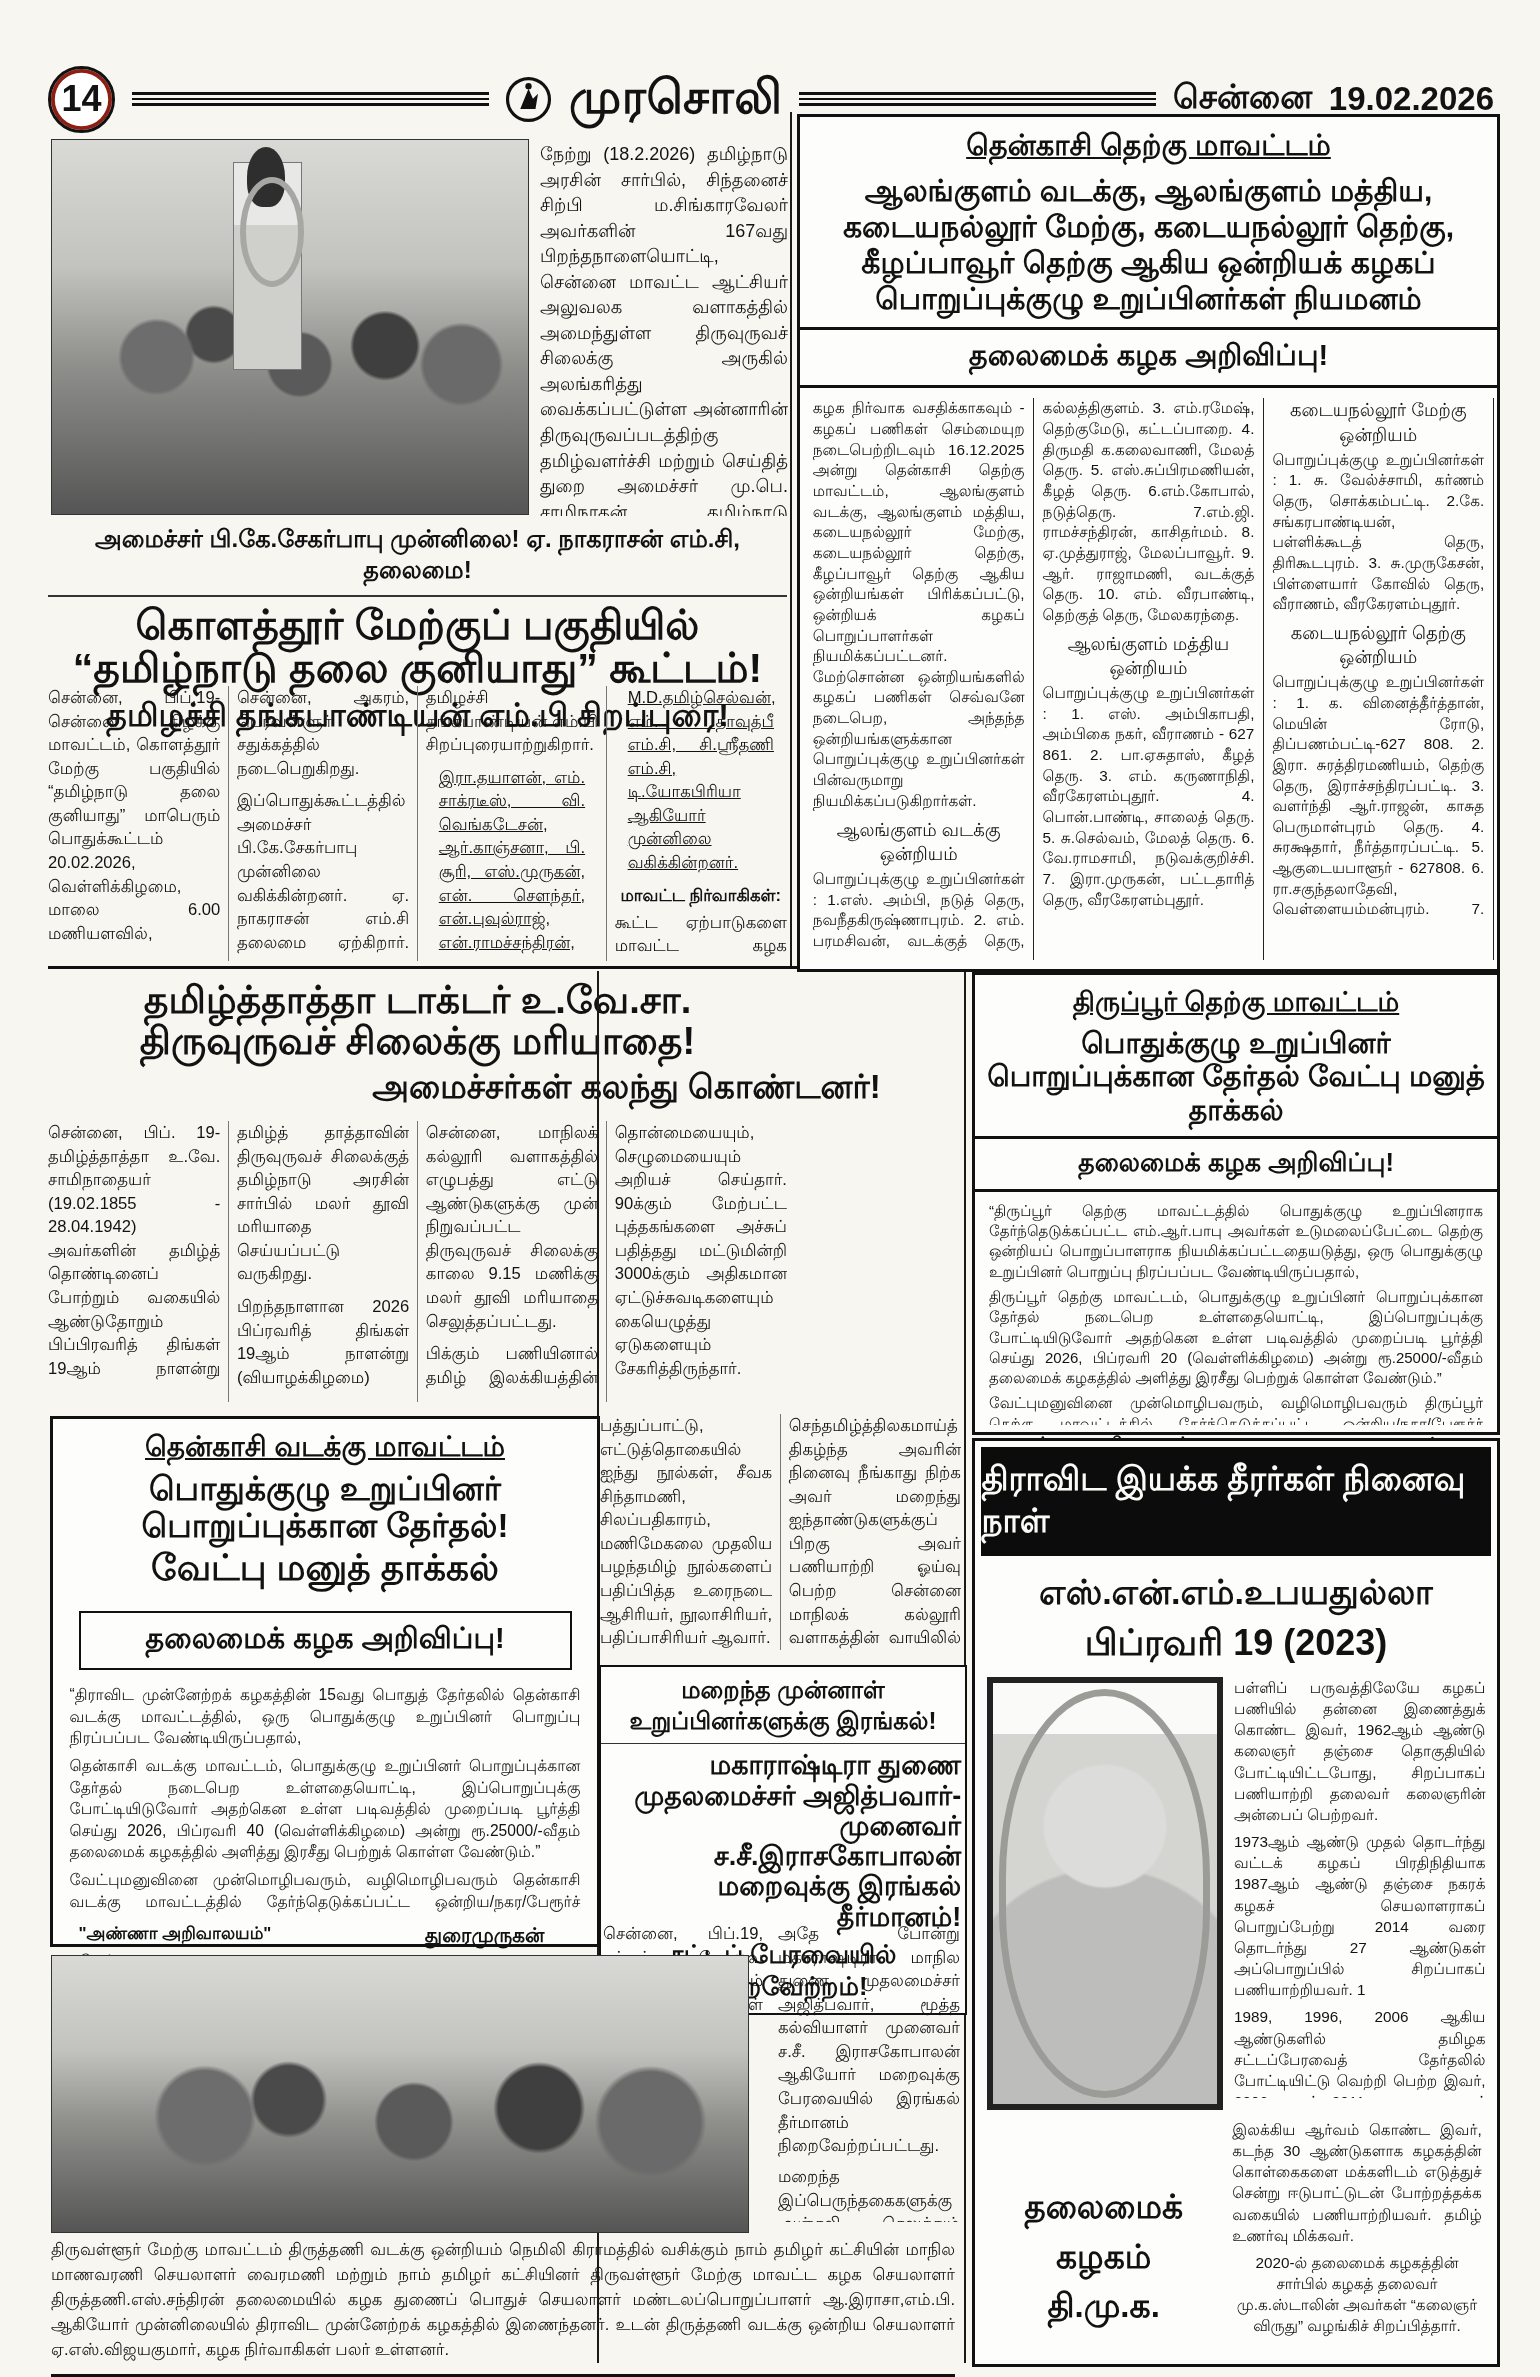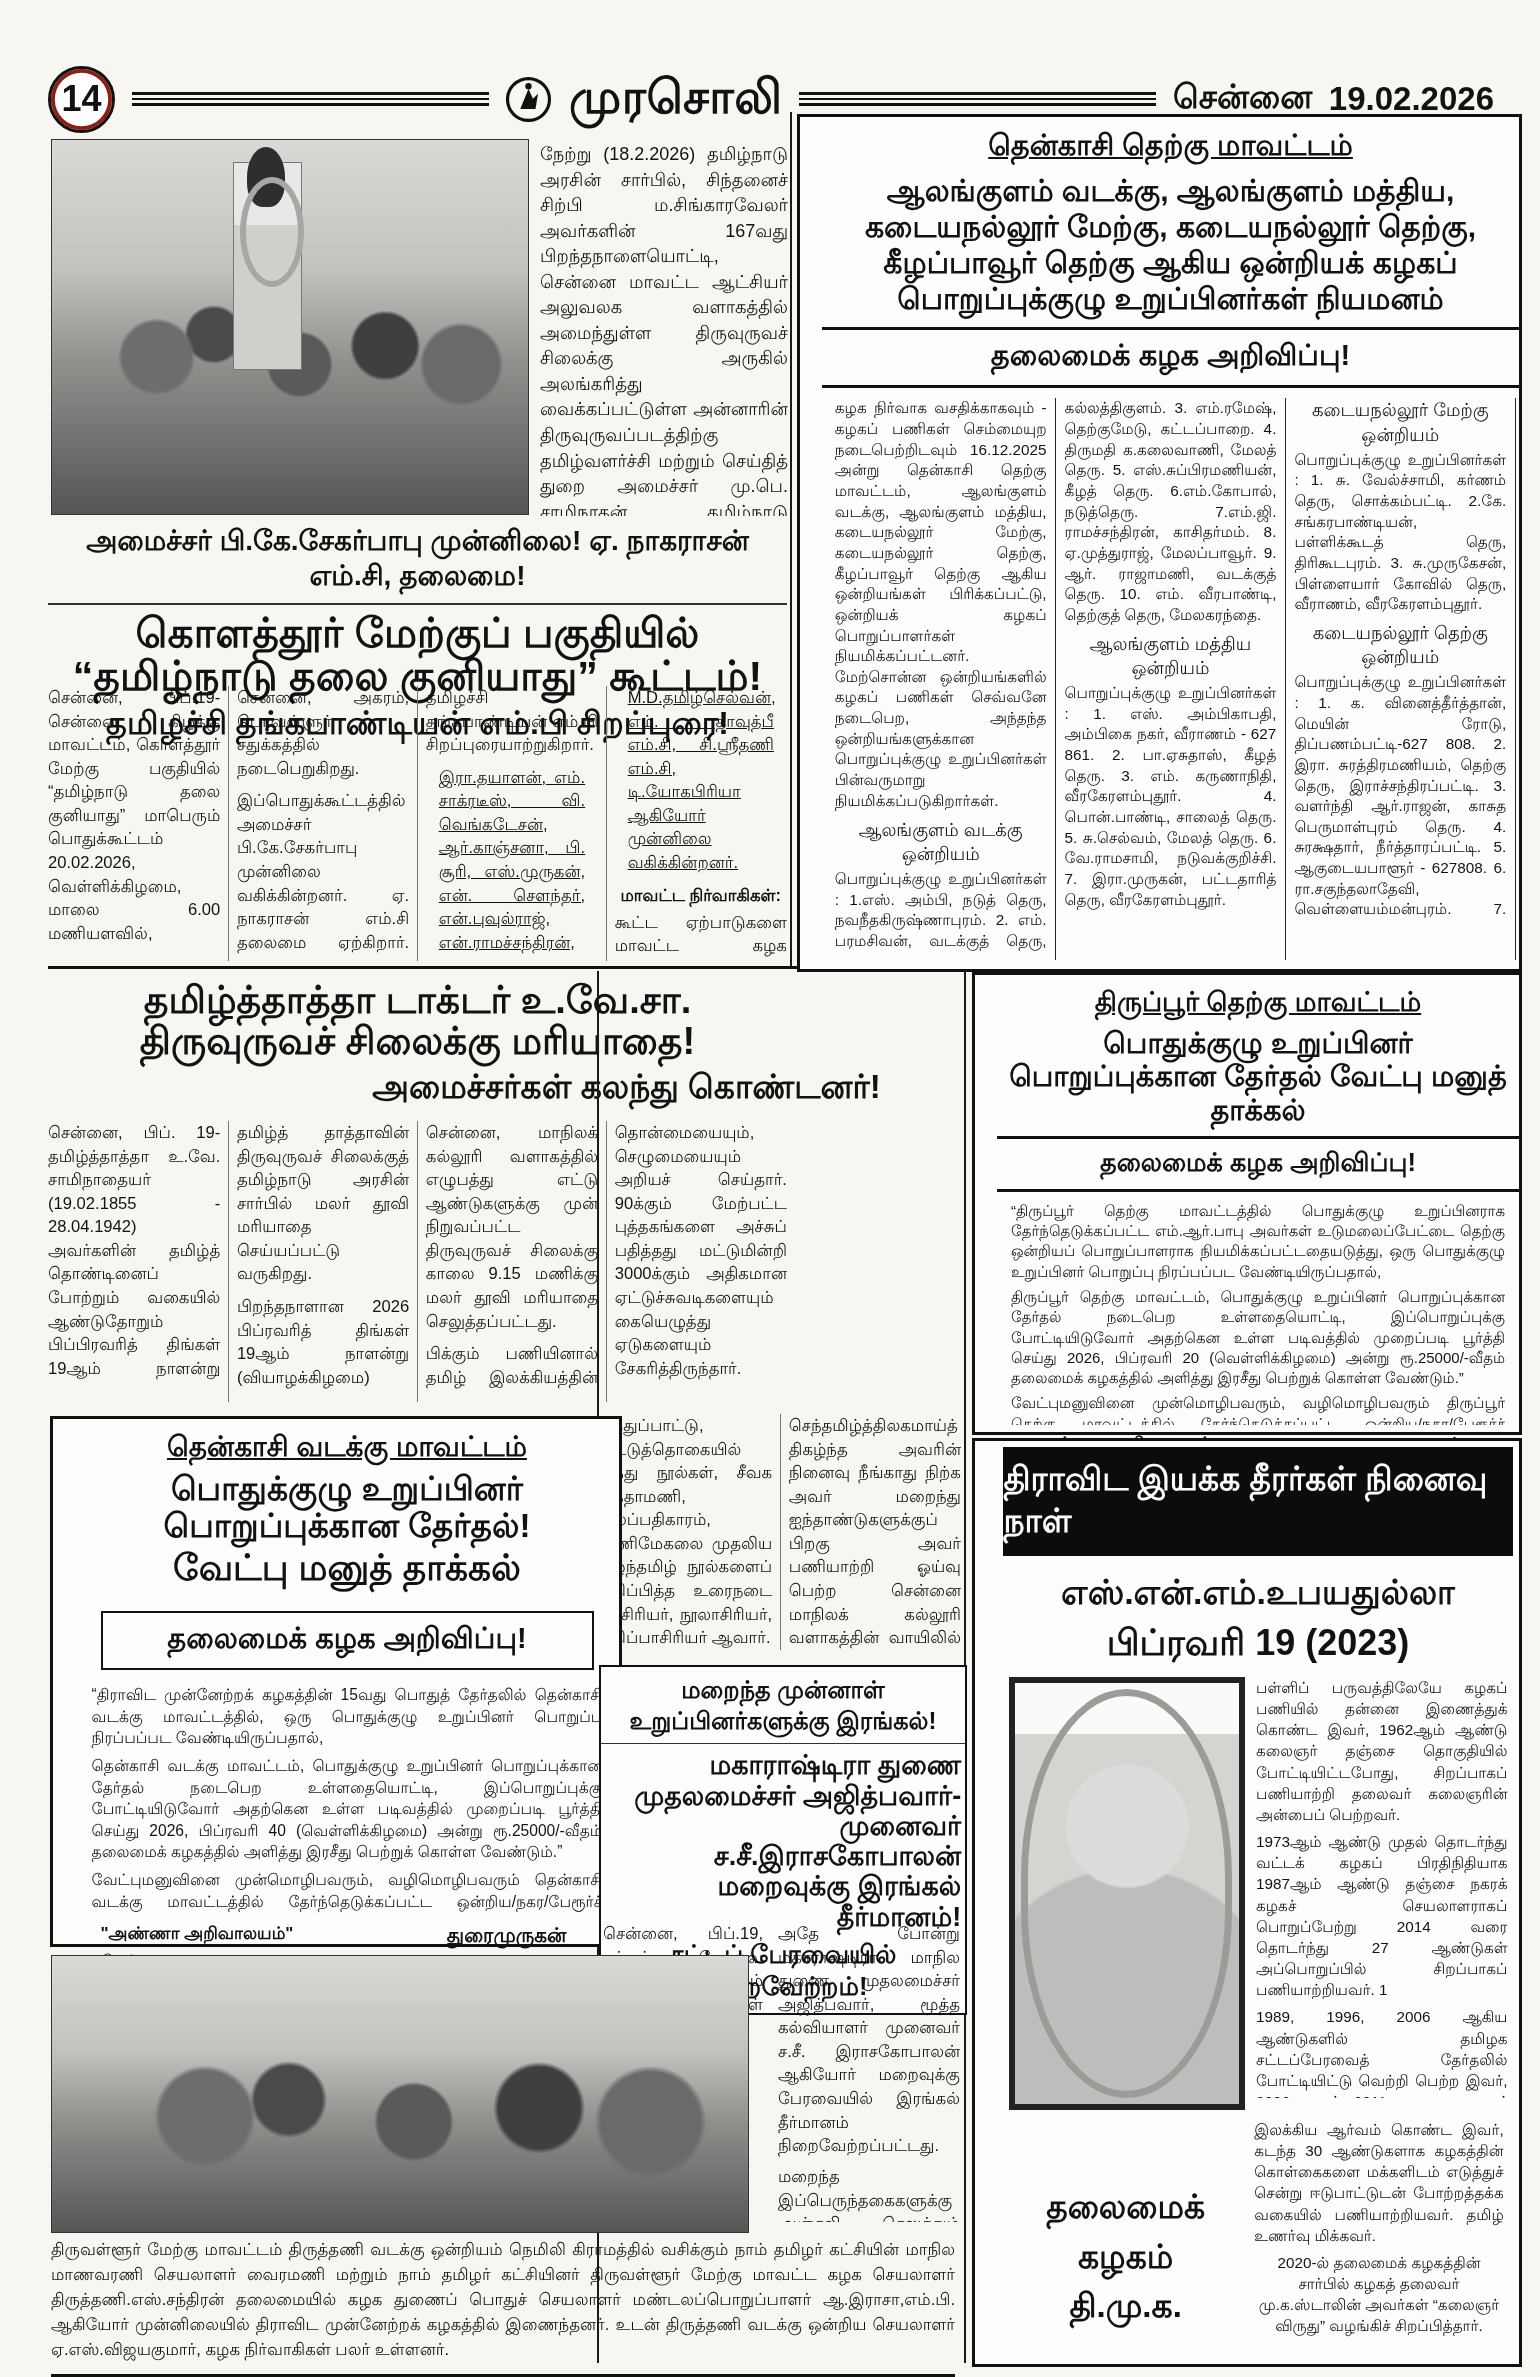--- a/index.html
+++ b/index.html
@@ -9,21 +9,21 @@
   .jtext{text-align:justify;line-height:1.42;}
   .center{text-align:center;}
   .bold{font-weight:bold;}
   
   .mast-rule{height:14px;background:linear-gradient(#111 0 3.2px,transparent 3.2px 5.7px,#111 5.7px 8.3px,transparent 8.3px 11px,#111 11px 14px);}
   .pagenum-circle{width:61px;height:61px;border-radius:50%;border:3.8px solid #111;box-shadow:0 0 0 3.8px #8e1d12 inset;
                   display:flex;align-items:center;justify-content:center;font-size:36px;font-weight:bold;background:#fff;}
   .mast-title{font-size:47px;font-weight:bold;letter-spacing:0.6px;}
   .mast-date{font-size:33px;font-weight:bold;}
   
-  .nbox{border:3.8px solid #111;background:#fdfdfb;padding-left:22px;}
+  .nbox{border:3.8px solid #111;background:#fdfdfb;}
   .district-title{font-size:29px;font-weight:bold;text-align:center;text-decoration:underline;padding:11.5px 0 3.8px;}
   .box-head{font-weight:bold;text-align:center;}
   .ann-bar{border-top:3.2px solid #111;border-bottom:3.2px solid #111;font-size:29px;font-weight:bold;text-align:center;padding:9px 0;}
   .ann-inner{border:2.6px solid #111;font-size:29px;font-weight:bold;text-align:center;padding:9px 0;margin:11.5px 25.5px;}
   .body28{font-size:18px;}
   .body26{font-size:16.6px;}
   .cols3{column-count:3;column-gap:18px;column-rule:1.3px solid #222;}
   .cols4{column-count:4;column-gap:16.6px;column-rule:0.6px solid #777;}
   .cols2{column-count:2;column-gap:16.6px;column-rule:0.6px solid #777;}
   .sec-head{font-weight:normal;text-align:center;font-size:18px;margin:6.4px 0 2.6px;}
@@ -75,21 +75,21 @@
   <div class="abs photo" style="left:51px;top:139px;width:476px;height:374px;">
     <div class="statue"></div>
     <div class="statue-bust"></div>
     <div class="garland"></div>
   </div>
   <div class="abs jtext body28" style="left:540px;top:142px;width:248px;height:374px;overflow:hidden;">நேற்று (18.2.2026) தமிழ்நாடு அரசின் சார்பில், சிந்தனைச் சிற்பி ம.சிங்காரவேலர் அவர்களின் 167வது பிறந்தநாளையொட்டி, சென்னை மாவட்ட ஆட்சியர் அலுவலக வளாகத்தில் அமைந்துள்ள திருவுருவச் சிலைக்கு அருகில் அலங்கரித்து வைக்கப்பட்டுள்ள அன்னாரின் திருவுருவப்படத்திற்கு தமிழ்வளர்ச்சி மற்றும் செய்தித் துறை அமைச்சர் மு.பெ. சாமிநாதன், தமிழ்நாடு பனைமரத் தொழிலாளர்கள் நலவாரியத் தலைவர் எண்ணாவூர் ஏ.நாராயணன், தமிழ் வளர்ச்சி மற்றும் செய்தித் துறை செயலாளர் வே. ராஜாராமன், செய்தி மக்கள் தொடர்புத் துறை இயக்குநர் மரு. இரா. வைத்திநாதன், சென்னை மாவட்ட ஆட்சித் தலைவர் திருமதி ரஷ்மி சித்தார்த் ஜகடே, செய்தி மக்கள் தொடர்புத் துறை இணை இயக்குநர் (நினைவகங்கள்) தமிழ்செல்வராஜன் மற்றும் அரசு உயர் அலுவலர்கள் மலர் தூவி மரியாதை செலுத்தினார்கள்.</div>
 
   <div class="abs vrule" style="left:790px;top:112px;height:856px;"></div>
 
   <div class="abs" style="left:48px;top:525px;width:739px;">
-    <div class="center bold" style="font-size:28px;border-bottom:2.6px solid #333;padding-bottom:7.7px;">அமைச்சர் பி.கே.சேகர்பாபு முன்னிலை! ஏ. நாகராசன் எம்.சி, தலைமை!</div>
+    <div class="center bold" style="font-size:24px;border-bottom:2.6px solid #333;padding-bottom:7.7px;">அமைச்சர் பி.கே.சேகர்பாபு முன்னிலை! ஏ. நாகராசன் எம்.சி, தலைமை!</div>
     <div class="center bold" style="font-size:41px;margin-top:7.7px;line-height:1.05;">கொளத்தூர் மேற்குப் பகுதியில் “தமிழ்நாடு தலை குனியாது” கூட்டம்!</div>
     <div class="center bold" style="font-size:32px;margin-top:6.4px;">தமிழச்சி தங்கபாண்டியன் எம்.பி சிறப்புரை!</div>
   </div>
   <div class="abs cols4 jtext body26" style="left:48px;top:686px;width:739px;height:275px;overflow:hidden;">
     <p style="margin:0 0 9px;">சென்னை, பிப்.19-  சென்னை கிழக்கு மாவட்டம், கொளத்தூர் மேற்கு பகுதியில் “தமிழ்நாடு தலை குனியாது” மாபெரும் பொதுக்கூட்டம் 20.02.2026, வெள்ளிக்கிழமை, மாலை 6.00 மணியளவில், சென்னை, அகரம், பெரவள்ளுர் சதுக்கத்தில் நடைபெறுகிறது.</p>
     <p style="margin:0 0 9px;">இப்பொதுக்கூட்டத்தில் அமைச்சர் பி.கே.சேகர்பாபு முன்னிலை வகிக்கின்றனர். ஏ. நாகராசன் எம்.சி தலைமை ஏற்கிறார். தமிழச்சி தங்கபாண்டியன் எம்.பி சிறப்புரையாற்றுகிறார்.</p>
     <p style="margin:0 13px 9px;text-decoration:underline;">இரா.தயாளன், எம். சாக்ரடீஸ், வி. வெங்கடேசன், ஆர்.காஞ்சனா, பி. சூரி, எஸ்.முருகன், என். சௌந்தர், என்.புவுல்ராஜ், என்.ராமச்சந்திரன், M.D.தமிழ்செல்வன், எம். தாவுத்பீ எம்.சி, சி.ஸ்ரீதணி எம்.சி, டி.யோகபிரியா ஆகியோர் முன்னிலை வகிக்கின்றனர்.</p>
     <p class="bold center" style="margin:0 0 3.8px;">மாவட்ட நிர்வாகிகள்:</p>
     <p style="margin:0;">கூட்ட ஏற்பாடுகளை மாவட்ட கழக நிர்வாகிகள், பகுதி, வட்ட, கிளைக் கழக நிர்வாகிகள், சார்பு அணியினர் செவ்வனே செய்து வருகின்றனர். கழகத் தொண்டர்கள் திரளாகக் கலந்து கொள்ள வேண்டும் என அன்புடன் அழைக்கின்றனர்.</p>
   </div>

